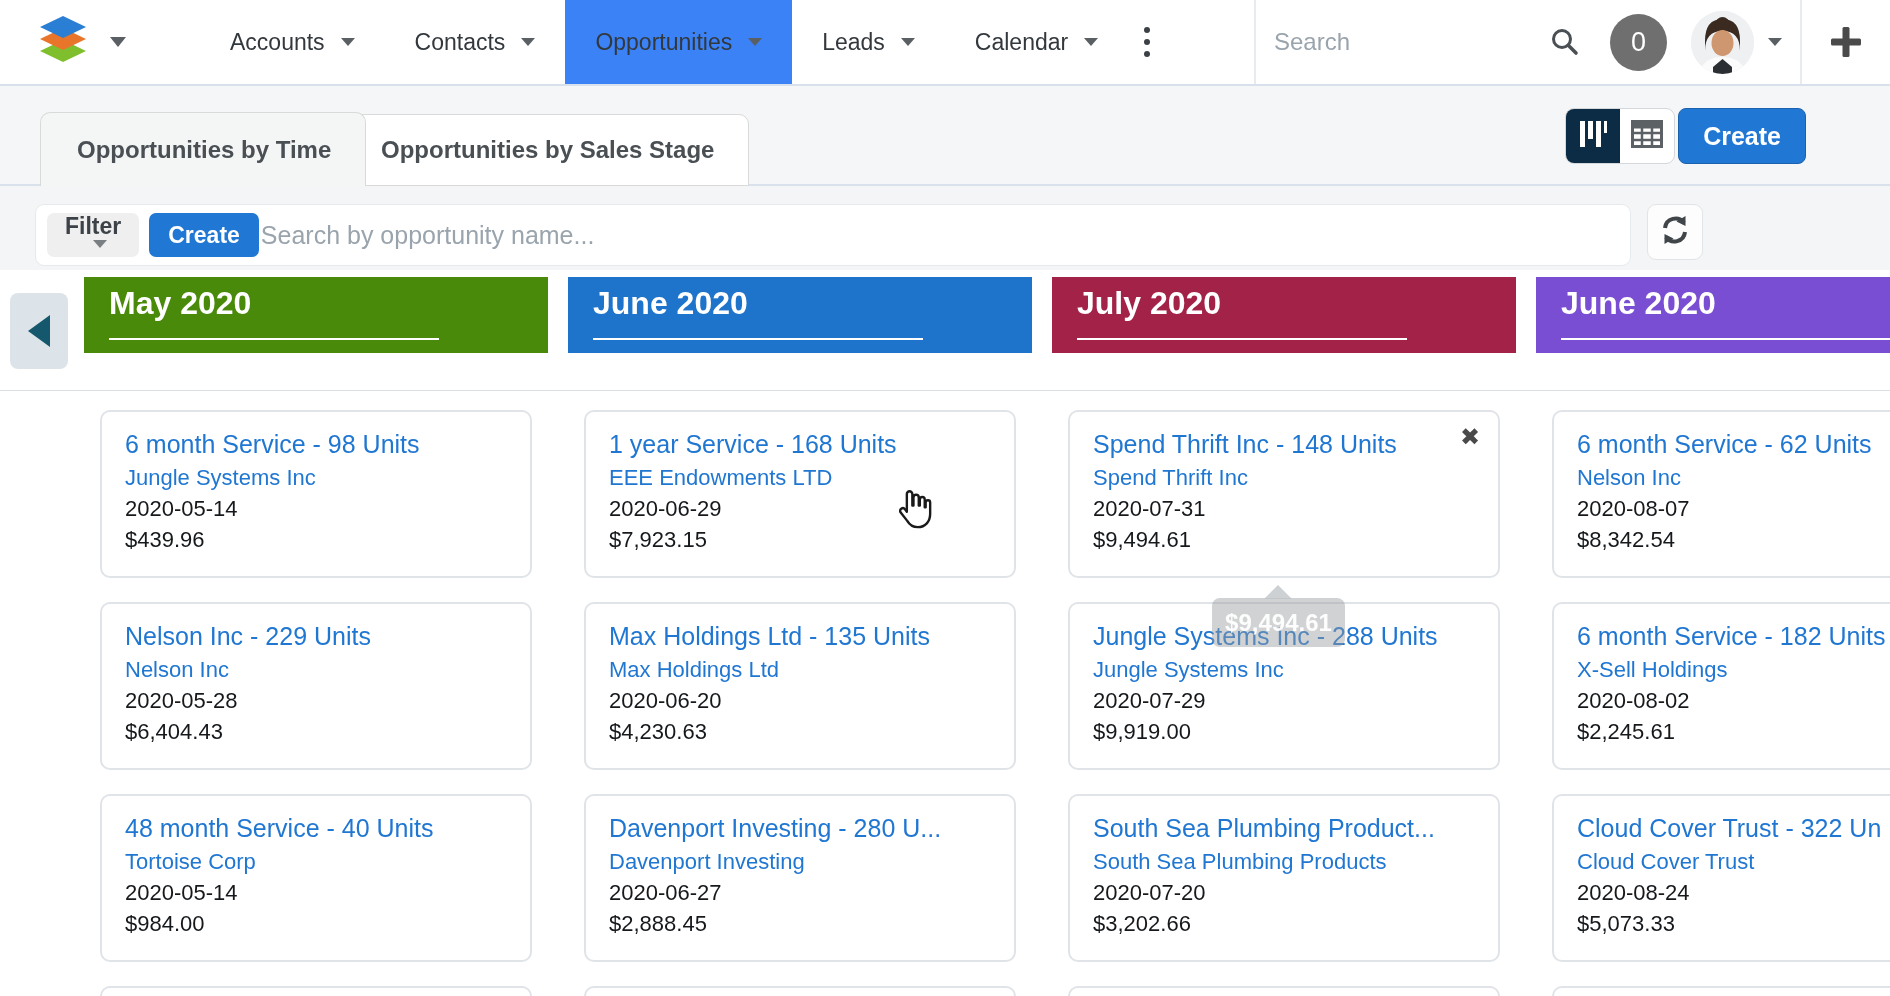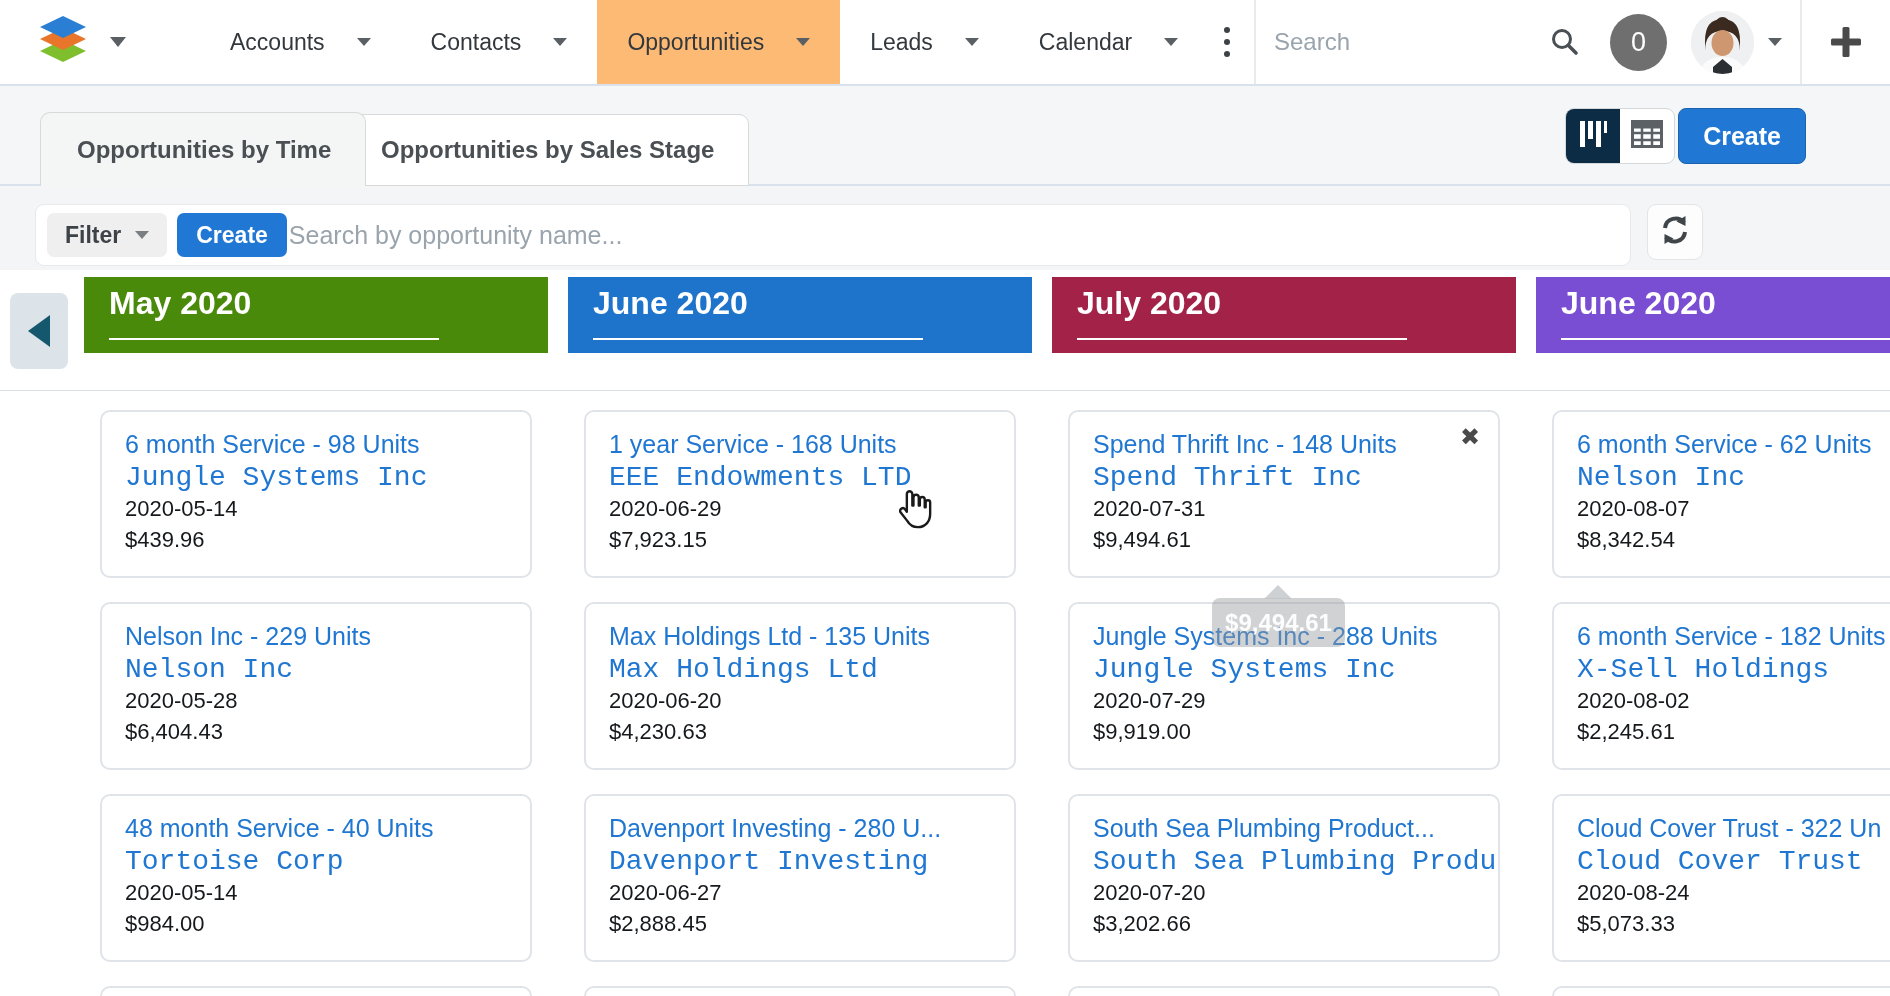--- a/index.html
+++ b/index.html
@@ -25,24 +25,24 @@
     display: flex; align-items: stretch;
     z-index: 30;
   }
   .logo-wrap { display:flex; align-items:center; padding: 0 26px 0 38px; cursor:pointer; }
   .logo-caret { margin-left: 22px; }
   .caret { width:0; height:0; border-left:8px solid transparent; border-right:8px solid transparent; border-top:10px solid #5a5f63; display:inline-block; }
   .caret.small { border-left-width:7px; border-right-width:7px; border-top-width:8px; }
   #nav-items { display:flex; align-items:stretch; margin-left: 48px; }
   .nav-item {
     display:flex; align-items:center; padding: 0 30px;
-    font-size: 23px; color: #33383d; cursor: pointer; white-space: nowrap; gap: 16px;
+    font-size: 23px; color: #33383d; cursor: pointer; white-space: nowrap;
   }
   .nav-item .nav-label { margin-right: 16px; }
-  .nav-item.active { background: #fdba74; }
+  .nav-item.active { background: #3b82f6; }
   .kebab { display:flex; flex-direction:column; justify-content:center; gap:6px; padding: 0 16px; cursor:pointer; }
   .kebab i { width:6px; height:6px; border-radius:50%; background:#3c4периа146; background:#3c4146; }
   .nav-right { margin-left:auto; display:flex; align-items:center; height:100%;border-radius:18px; }
   .nav-divider { width:2px; height:100%; background:#e8ebee; }
   .nav-search-input {
     border:none; outline:none; width: 260px; margin-left: 16px;
     font-size: 24px; color:#3a4045; font-family: inherit; background: transparent;
   }
   .nav-search-input::placeholder { color: #9aa4ad; }
   .nav-search-btn { padding: 0 18px; cursor:pointer; display:flex; align-items:center; }
@@ -98,21 +98,21 @@
   .filter-bar {
     position:absolute; left: 35px; top: 18px;
     width: 1596px; height: 62px;
     background:#ffffff; border: 1px solid #e7eaec; border-radius: 9px;
     display:flex; align-items:center; padding: 0 10px 0 11px;
   }
   .btn-filter {
     background:#efefef; border:none; border-radius: 7px;
     height: 44px; padding: 0 18px;
     font-size: 23px; font-weight: bold; color: #3c4247; font-family: inherit;
-    display:flex; align-items:center; cursor:pointer;
+    display:flex; align-items:center; cursor:pointer;flex-direction:column;
   }
   .btn-filter .caret { margin-left: 14px; border-top-color:#7a7f83; }
   .btn-filter-create {
     background:#2178d4; border:none; border-radius: 7px;
     height: 44px; padding: 0 19px; margin-left: 10px;
     font-size: 23px; font-weight: bold; color: #ffffff; font-family: inherit;
     display:flex; align-items:center; cursor:pointer;
   }
   .filter-search-input {
     flex: 1; border:none; outline:none; background:transparent;
@@ -146,22 +146,22 @@
     position:absolute; left: 16px; width: 432px; height: 168px;
     background:#ffffff; border: 2px solid #e0e4e8; border-radius: 10px;
     padding: 15px 23px; overflow:hidden;
   }
   .card.stub { height: 60px; }
   .card-title {
     display:block; color:#2077d2; font-size: 25px; line-height: 35px;
     white-space:nowrap; text-decoration:none; cursor:pointer;
   }
   .card-account {
-    display:block; color:#2077d2; font-size: 28px; line-height: 31px;
-    white-space:nowrap; text-decoration:none; cursor:pointer;font-family:Liberation Mono, monospace;
+    display:block; color:#2077d2; font-size: 22px; line-height: 31px;
+    white-space:nowrap; text-decoration:none; cursor:pointer;
   }
   .card-date, .card-amount { color:#16191c; font-size: 22px; line-height: 31px; white-space:nowrap; }
   .card-close {
     position:absolute; top: 10px; right: 18px;
     color:#4a4a4a; font-size: 24px; cursor:pointer; line-height: 30px;
   }
 
   
   .drag-tooltip {
     position:absolute; left: 1212px; top: 598px;

